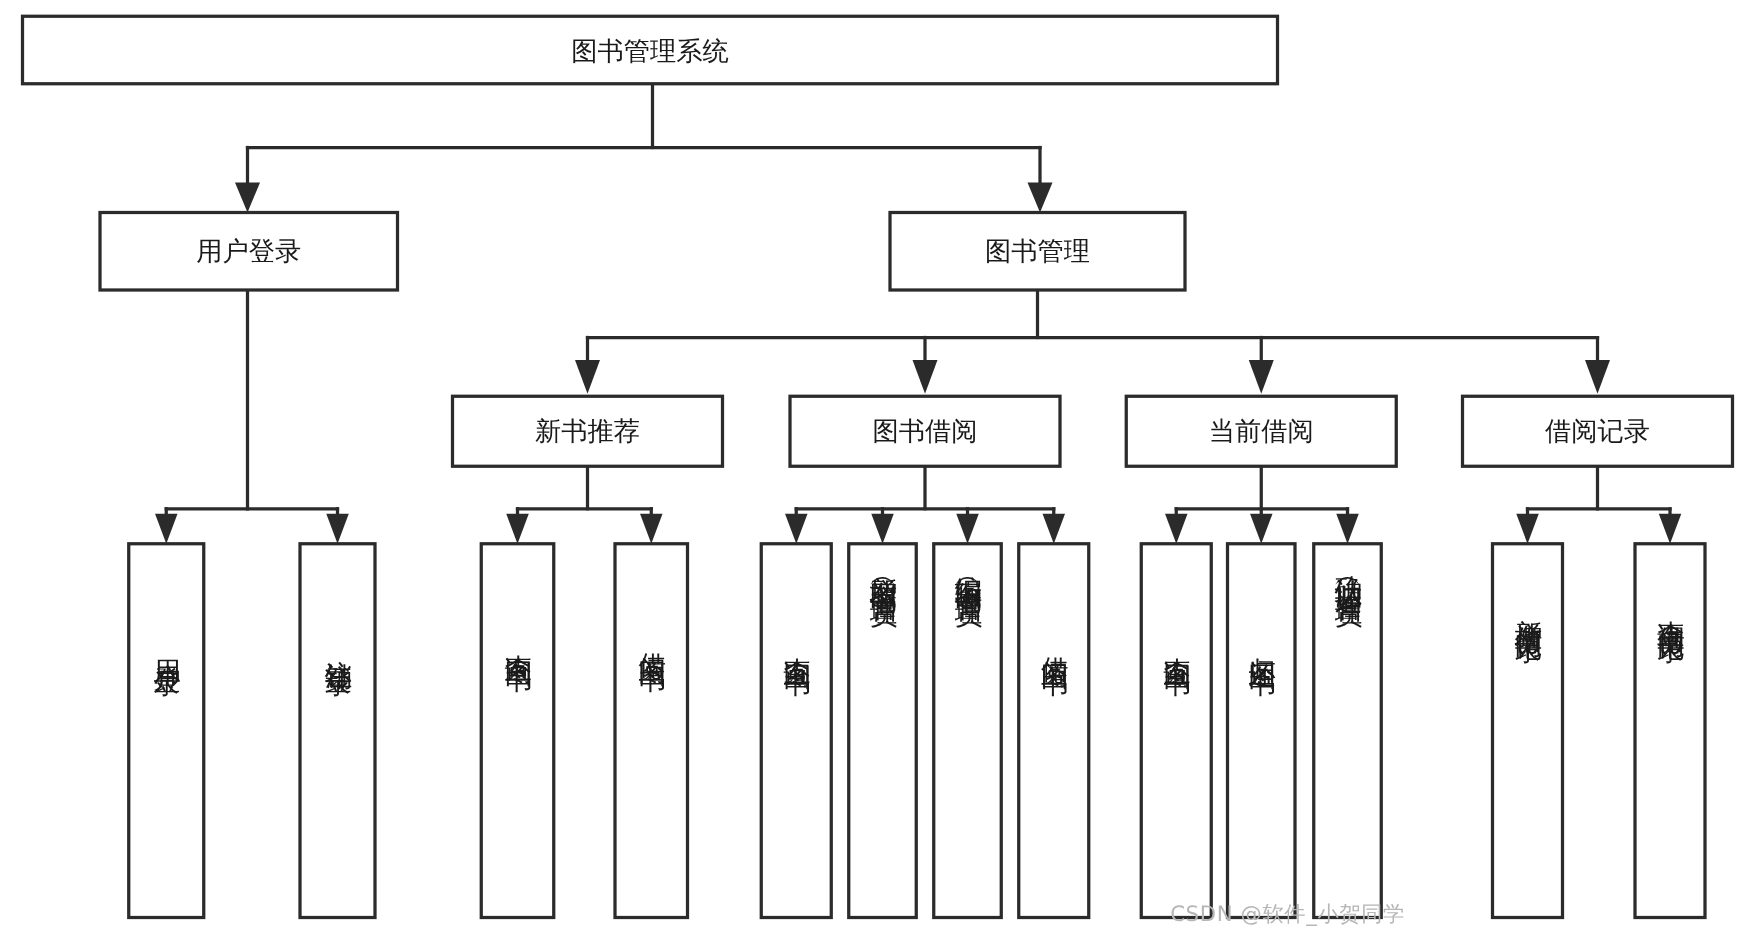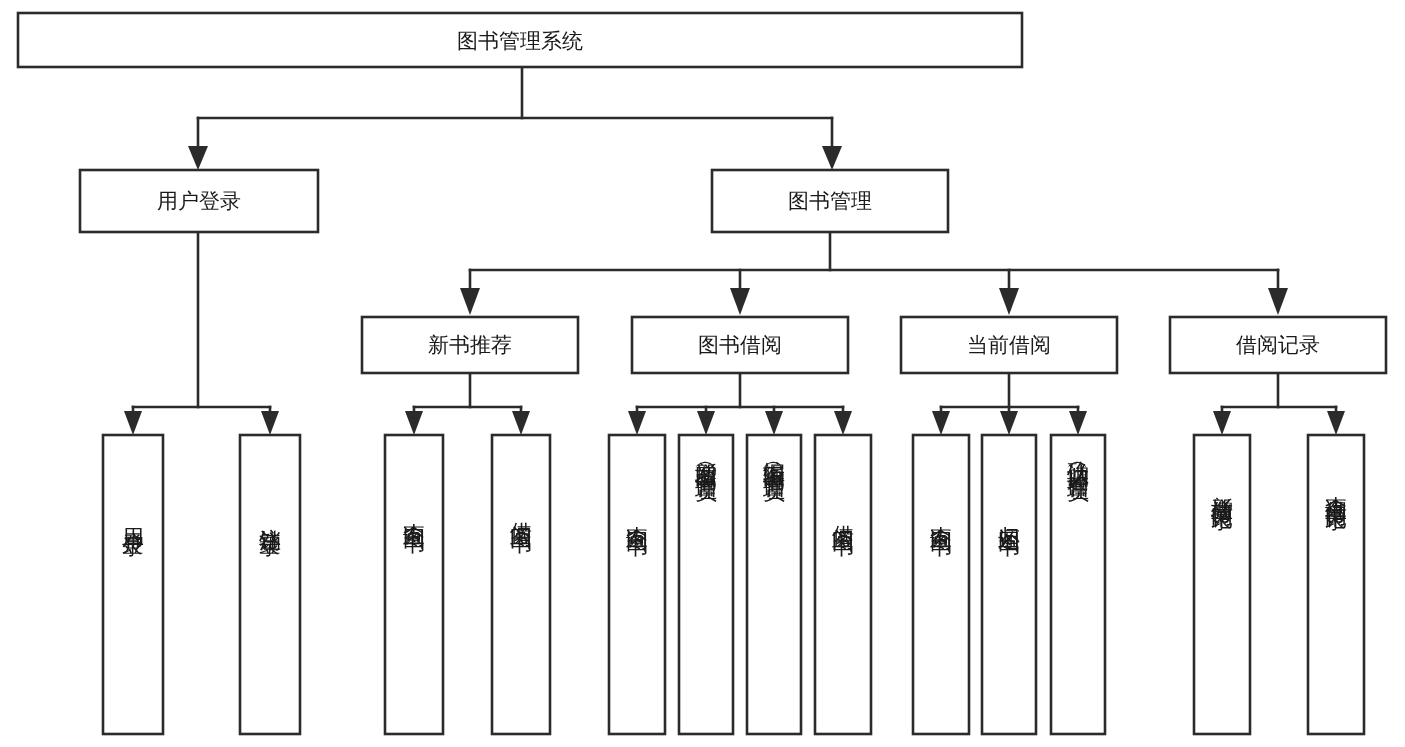--- a/index.html
+++ b/index.html
@@ -248,13 +248,14 @@
     <span class="leaf-label">确认归还（管理员）</span>
   </div>
 
   <div class="leaf-label-wrap" style="left:1194px; top:478px; width:56px;">
     <span class="leaf-label">新增借阅记录</span>
   </div>
   <div class="leaf-label-wrap" style="left:1308px; top:478px; width:56px;">
     <span class="leaf-label">查询借阅记录</span>
   </div>
 
+  <div class="watermark">CSDN @软件_小贺同学</div>
 </div>
 
 </body></html>

